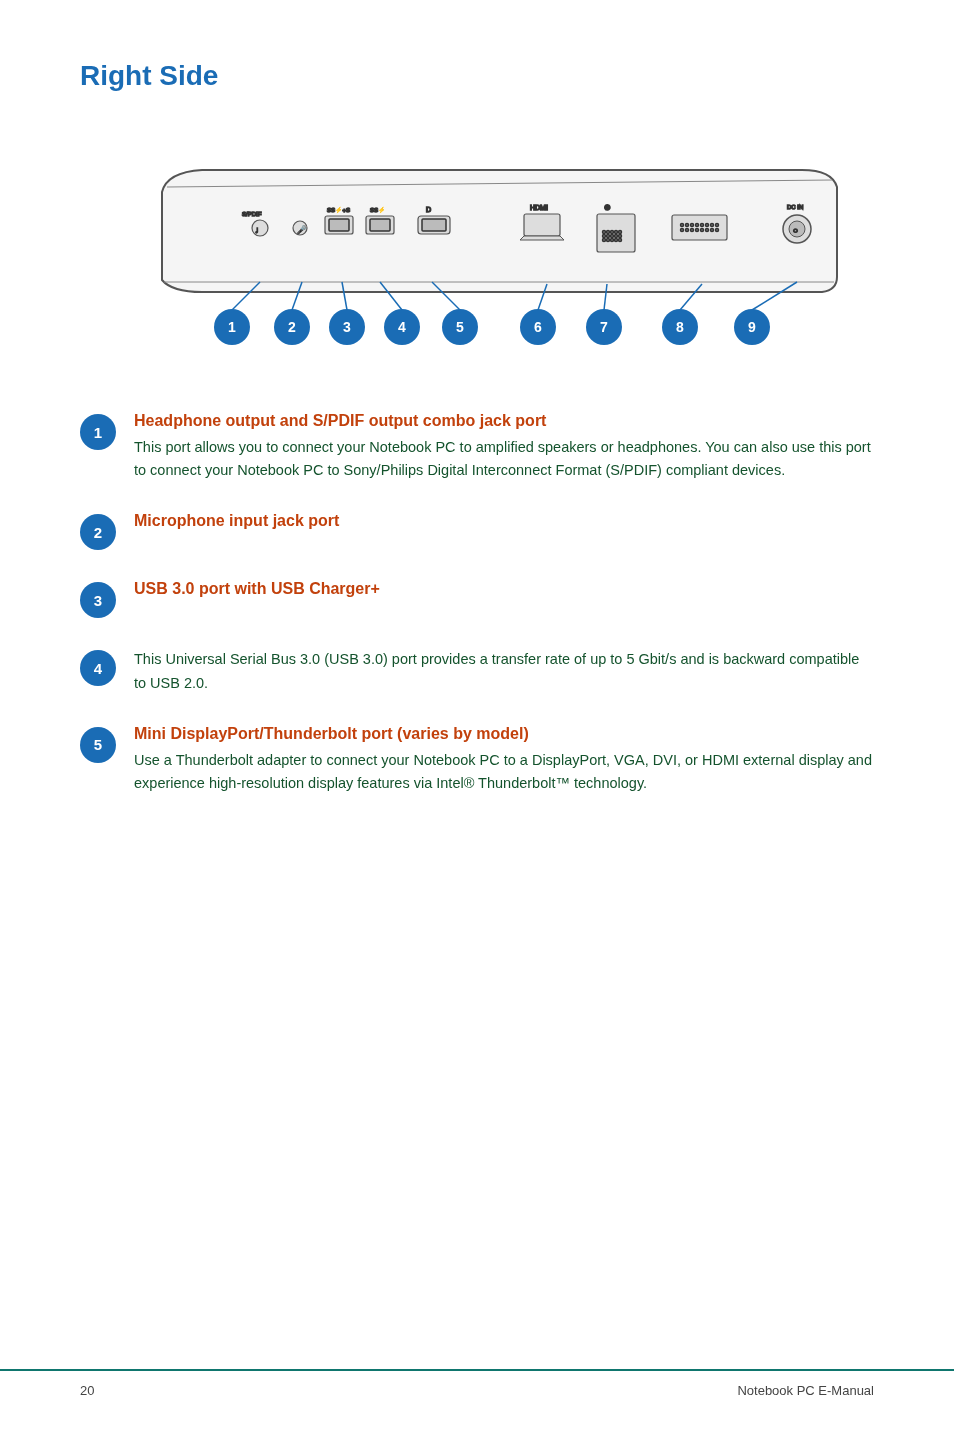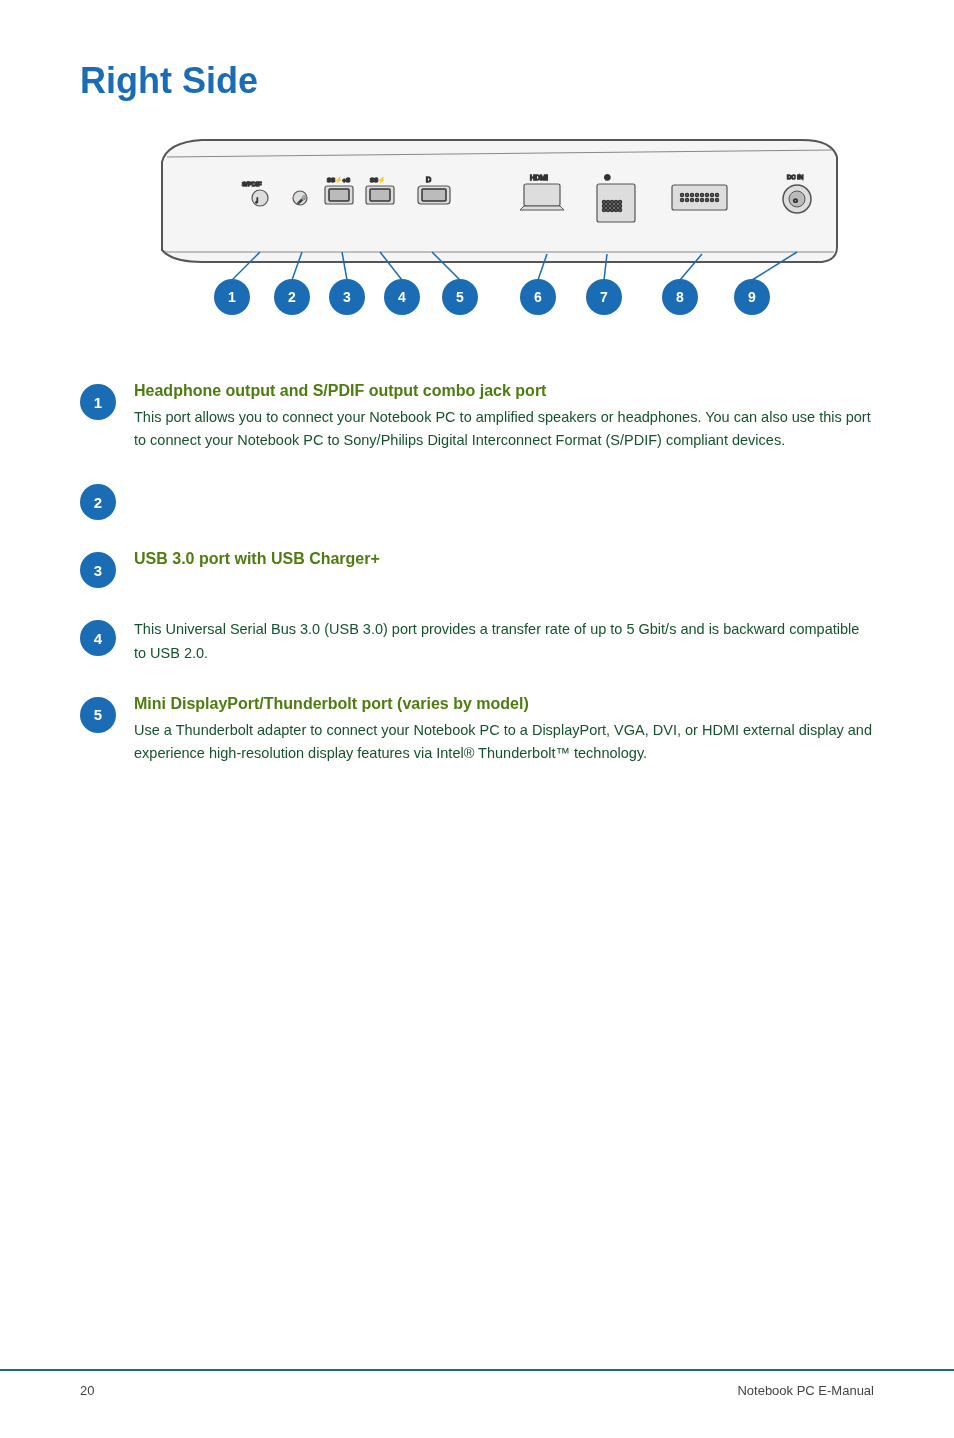--- a/index.html
+++ b/index.html
@@ -7,23 +7,24 @@
       font-family: 'Arial', sans-serif;
       background: #fff;
       color: #222;
       width: 954px;
       min-height: 1438px;
       padding: 60px 80px 60px 80px;
       position: relative;
     }
 
     .page-title {
-      font-size: 36px;
+      font-size: 28px;
       font-weight: 900;
       color: #1a6cb5;
+      margin-bottom: 40px;
     }
 
     .diagram-container {
       width: 100%;
       display: flex;
       justify-content: center;
       margin-bottom: 50px;
     }
 
     .diagram-svg {
@@ -59,21 +60,21 @@
       margin-top: 2px;
     }
 
     .port-content {
       flex: 1;
     }
 
     .port-title {
       font-size: 16px;
       font-weight: 800;
-      color: #4d7c0f;
+      color: #c2410c;
       margin-bottom: 6px;
     }
 
     .port-desc {
       font-size: 14.5px;
       line-height: 1.6;
       color: #14532d;
     }
 
     .footer {
@@ -236,20 +237,21 @@
     <div class="port-badge">1</div>
     <div class="port-content">
       <div class="port-title">Headphone output and S/PDIF output combo jack port</div>
       <div class="port-desc">This port allows you to connect your Notebook PC to amplified speakers or headphones. You can also use this port to connect your Notebook PC to Sony/Philips Digital Interconnect Format (S/PDIF) compliant devices.</div>
     </div>
   </div>
 
   <div class="port-item">
     <div class="port-badge">2</div>
     <div class="port-content">
+      <div class="port-title">Microphone input jack port</div>
     </div>
   </div>
 
   <div class="port-item">
     <div class="port-badge">3</div>
     <div class="port-content">
       <div class="port-title">USB 3.0 port with USB Charger+</div>
     </div>
   </div>
 

